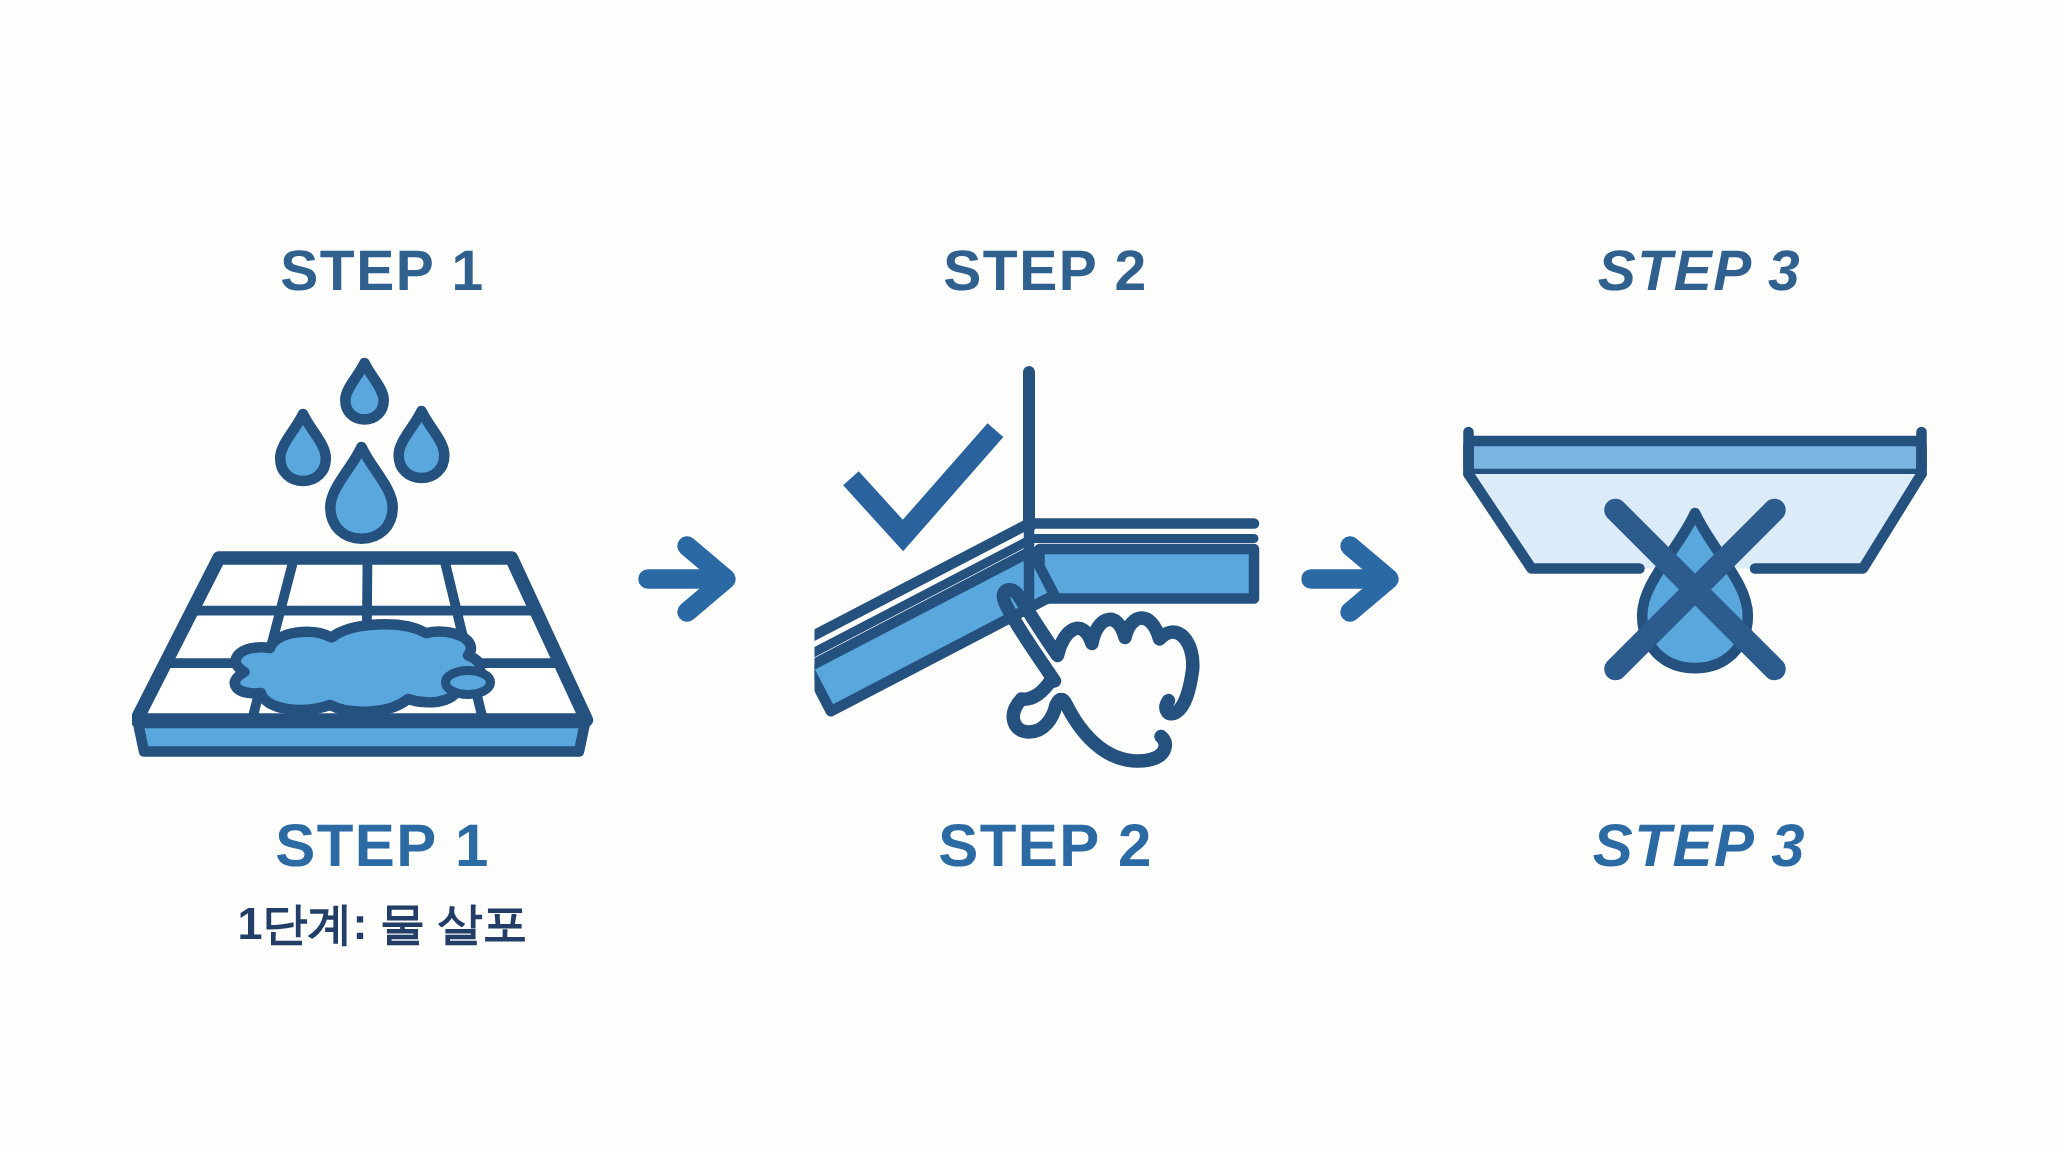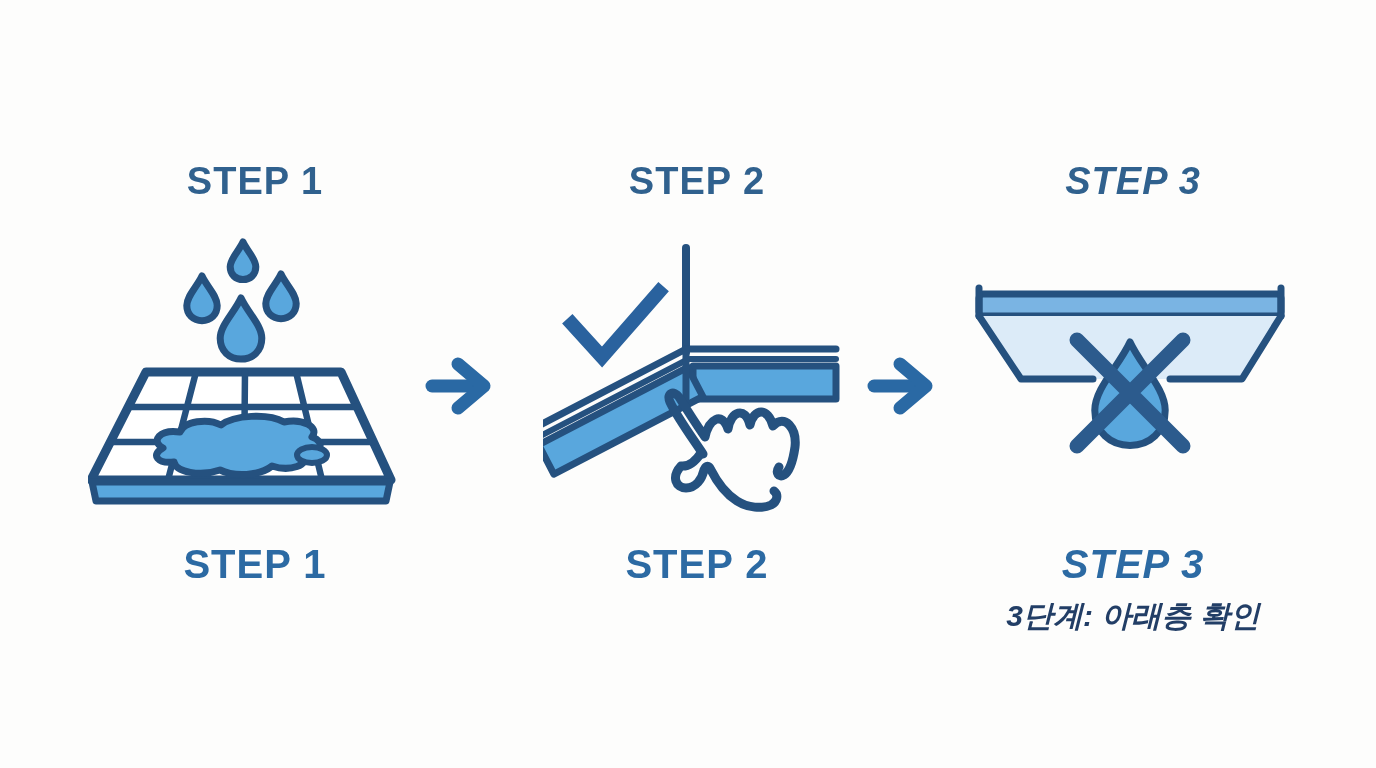--- a/index.html
+++ b/index.html
@@ -78,20 +78,21 @@
       <path class="shape" fill="#ffffff" stroke-width="9" d="M58,136 L253,136 L303,244 L3,244 Z"></path>
       <path class="ol" stroke-width="6.5" d="M40,171 L269,171 M22,206 L285,206 M108,136 L80,244 M157,136 L156,244 M208,136 L234,244"></path>
       <path class="shape fill-med" stroke-width="7" d="M75,212 C62,205 72,193 92,196 C96,185 120,182 133,189 C146,179 180,177 196,186
                C214,182 232,191 224,201 C238,206 233,217 216,219 C222,229 202,236 184,230
                C172,240 146,241 132,234 C112,241 88,236 86,226 C70,228 62,219 75,212 Z"></path>
       <ellipse class="shape fill-med" stroke-width="6" cx="224" cy="219" rx="15" ry="8"></ellipse>
       <path class="shape fill-med" stroke-width="7" d="M4,246 L302,246 L298,265 L8,265 Z"></path>
     </svg>
 
     <div class="step-name">STEP 1</div>
+    <div class="caption">1단계: 물 살포</div>
   </section>
 
   <svg class="arrow arrow-1" width="92" height="72" viewBox="0 0 92 72">
     <path class="arrow-stroke" stroke-width="13" d="M8,36 L50,36"></path>
     <path class="arrow-stroke" stroke-width="13" d="M34,14 L60,36 L34,58"></path>
   </svg>
 
   <section class="step step-2">
     <div class="top-label">STEP 2</div>
 
@@ -146,16 +147,15 @@
 
       <path class="fill-light" d="M16,36 L318,36 L279,99 L58,99 Z"></path>
       <path class="ol" stroke-width="7" d="M16,36 L58,99 L130,99 M318,36 L279,99 L207,99"></path>
 
       <path class="shape fill-med" stroke-width="3.2" transform="translate(167,62) scale(2.2)" d="M0,0 C5,11 16,21 16,31 C16,40.8 9,47 0,47 C-9,47 -16,40.8 -16,31 C-16,21 -5,11 0,0 Z"></path>
 
       <path class="cross-stroke" stroke-width="15" d="M114,60 L220,166 M220,60 L114,166"></path>
     </svg>
 
     <div class="step-name">STEP 3</div>
-    <div class="caption">3단계: 아래층 확인</div>
   </section>
 
 </div>
 
 </body></html>

